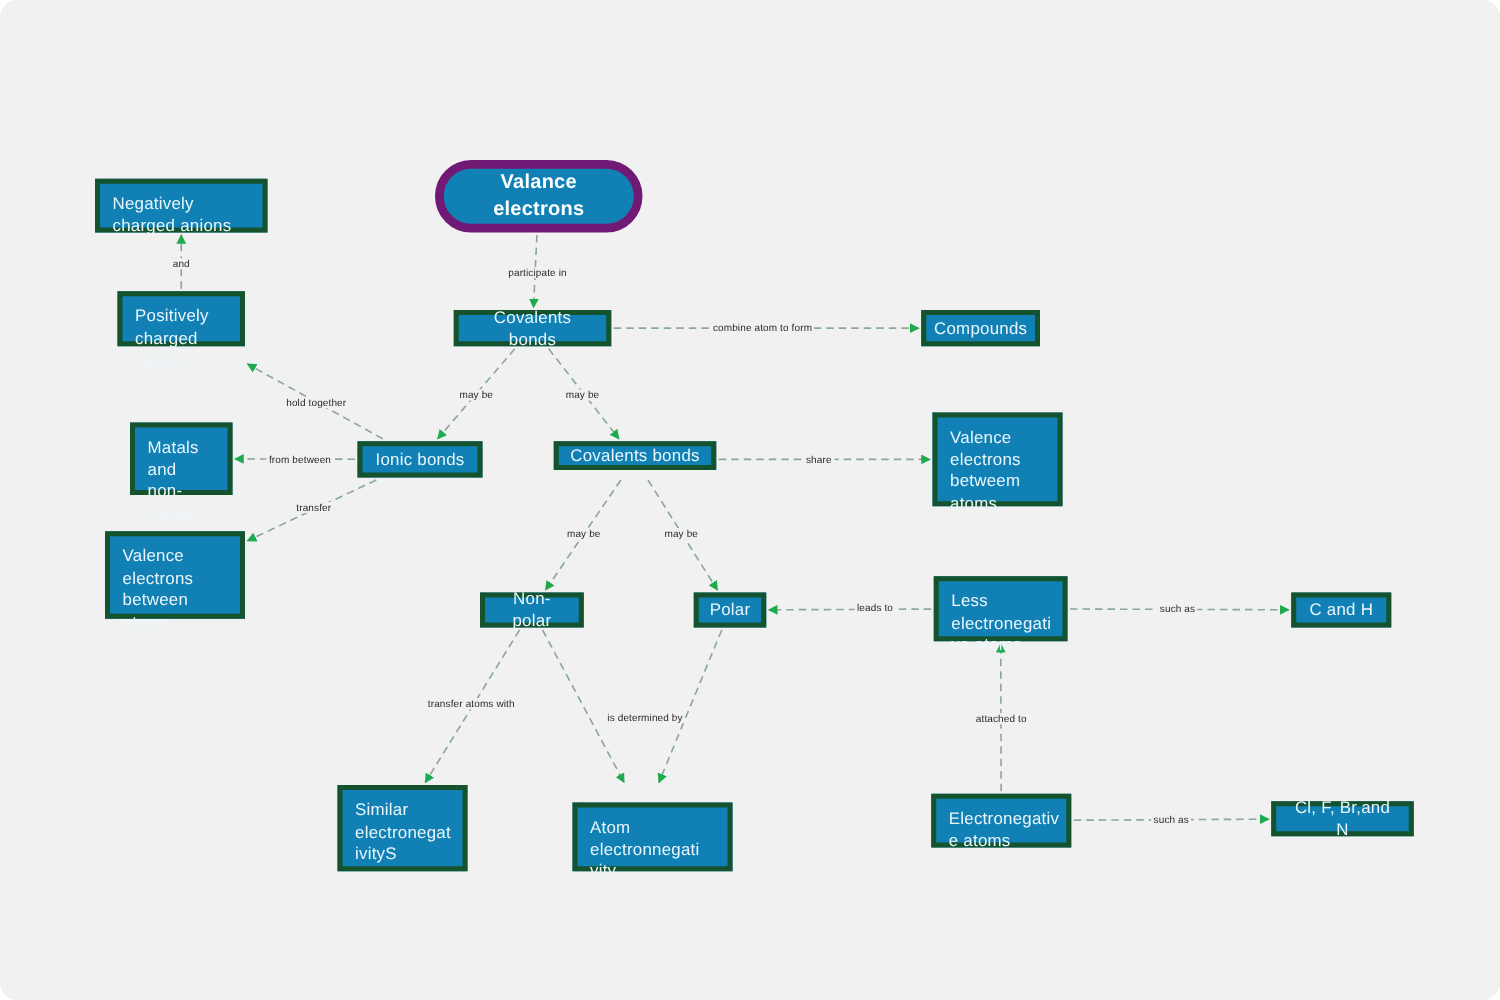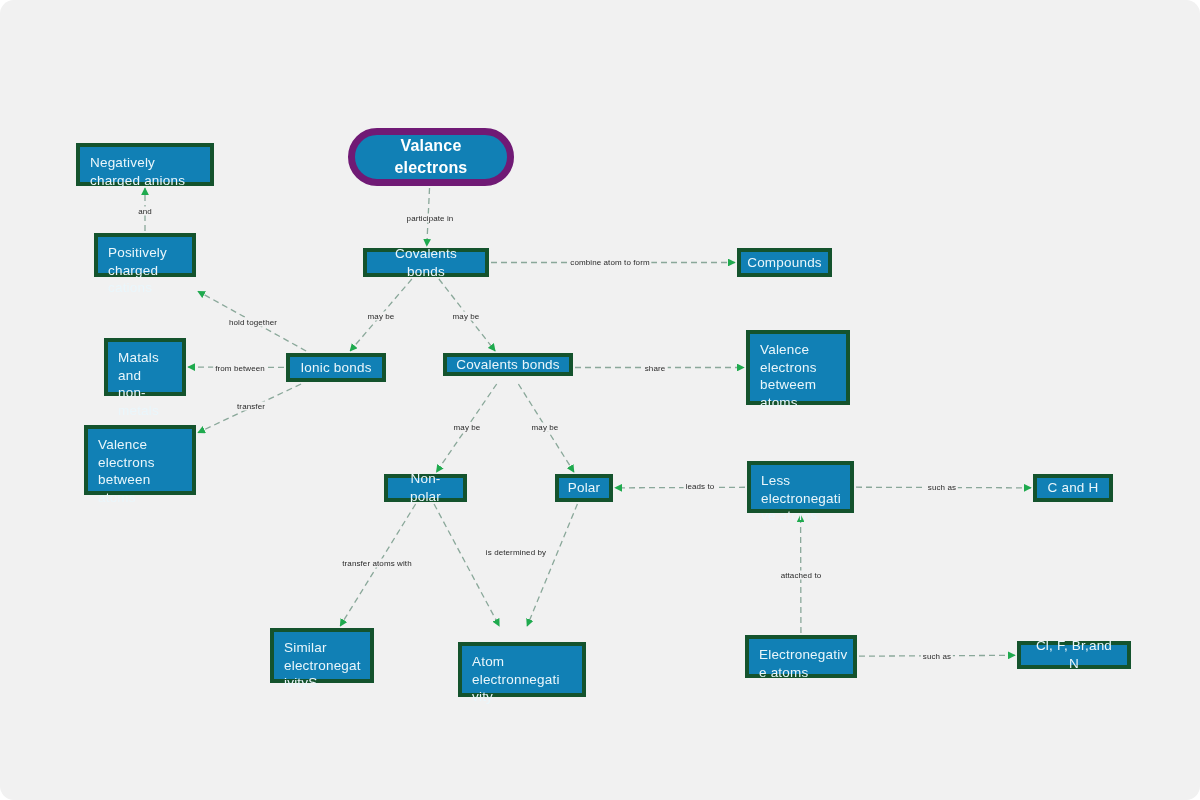--- a/index.html
+++ b/index.html
@@ -122,21 +122,21 @@
       <div class="node" style="left: 746px; top: 330px; width: 104px; height: 75px;">Valence
 electrons
 betweem
 atoms</div>
       <div class="node center" style="left: 384px; top: 474px; width: 83px; height: 28px;">Non-polar</div>
       <div class="node center" style="left: 555px; top: 474px; width: 58px; height: 28px;">Polar</div>
       <div class="node" style="left: 747px; top: 461px; width: 107px; height: 52px;">Less
 electronegati
 ve atoms</div>
       <div class="node center" style="left: 1033px; top: 474px; width: 80px; height: 28px;">C and  H</div>
-      <div class="node" style="left: 270px; top: 628px; width: 104px; height: 55px;">Similar
+      <div class="node" style="left: 270px; top: 628px; width: 104px; height: 69px;">Similar
 electronegat
 ivityS</div>
       <div class="node" style="left: 458px; top: 642px; width: 128px; height: 55px;">Atom
 electronnegati
 vity</div>
       <div class="node" style="left: 745px; top: 635px; width: 112px; height: 43px;">Electronegativ
 e atoms</div>
       <div class="node center" style="left: 1017px; top: 641px; width: 114px; height: 28px;">Cl, F, Br,and N</div>
     </div>
   <div id="label-layer">
@@ -149,16 +149,16 @@
       <div class="edge-label" style="left: 240px; top: 368px;">from between</div>
       <div class="edge-label" style="left: 251px; top: 406px;">transfer</div>
       <div class="edge-label" style="left: 655px; top: 368px;">share</div>
       <div class="edge-label" style="left: 467px; top: 427px;">may be</div>
       <div class="edge-label" style="left: 545px; top: 427px;">may be</div>
       <div class="edge-label" style="left: 679px; top: 486px; margin-left: 21px;">leads to</div>
       <div class="edge-label" style="left: 942px; top: 487px;">such as</div>
       <div class="edge-label" style="left: 801px; top: 575px;">attached to</div>
       <div class="edge-label" style="left: 937px; top: 656px;">such as</div>
       <div class="edge-label" style="left: 377px; top: 563px;">transfer atoms with</div>
-      <div class="edge-label" style="left: 516px; top: 552px;">is determined by</div>
+      <div class="edge-label" style="left: 516px; top: 574px;">is determined by</div>
     </div>
 
 </div>
 
 </body></html>

